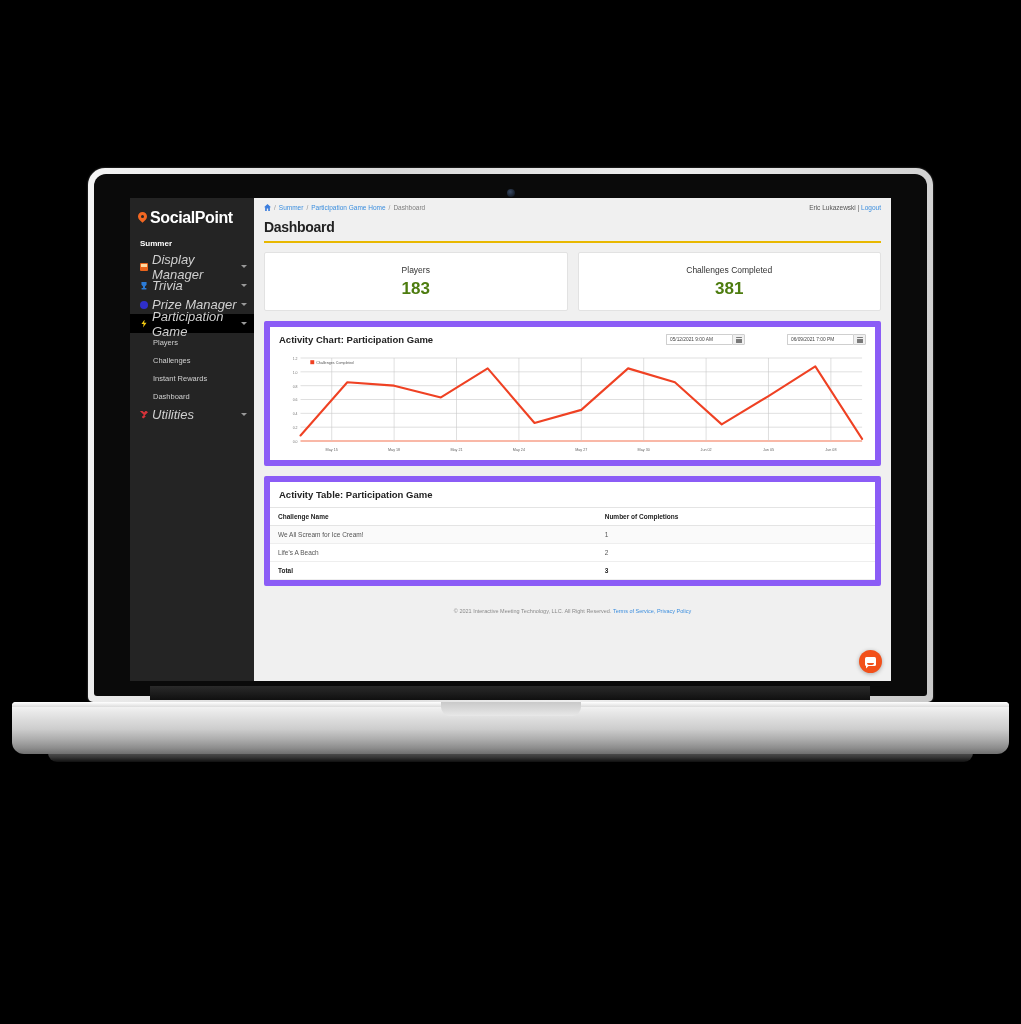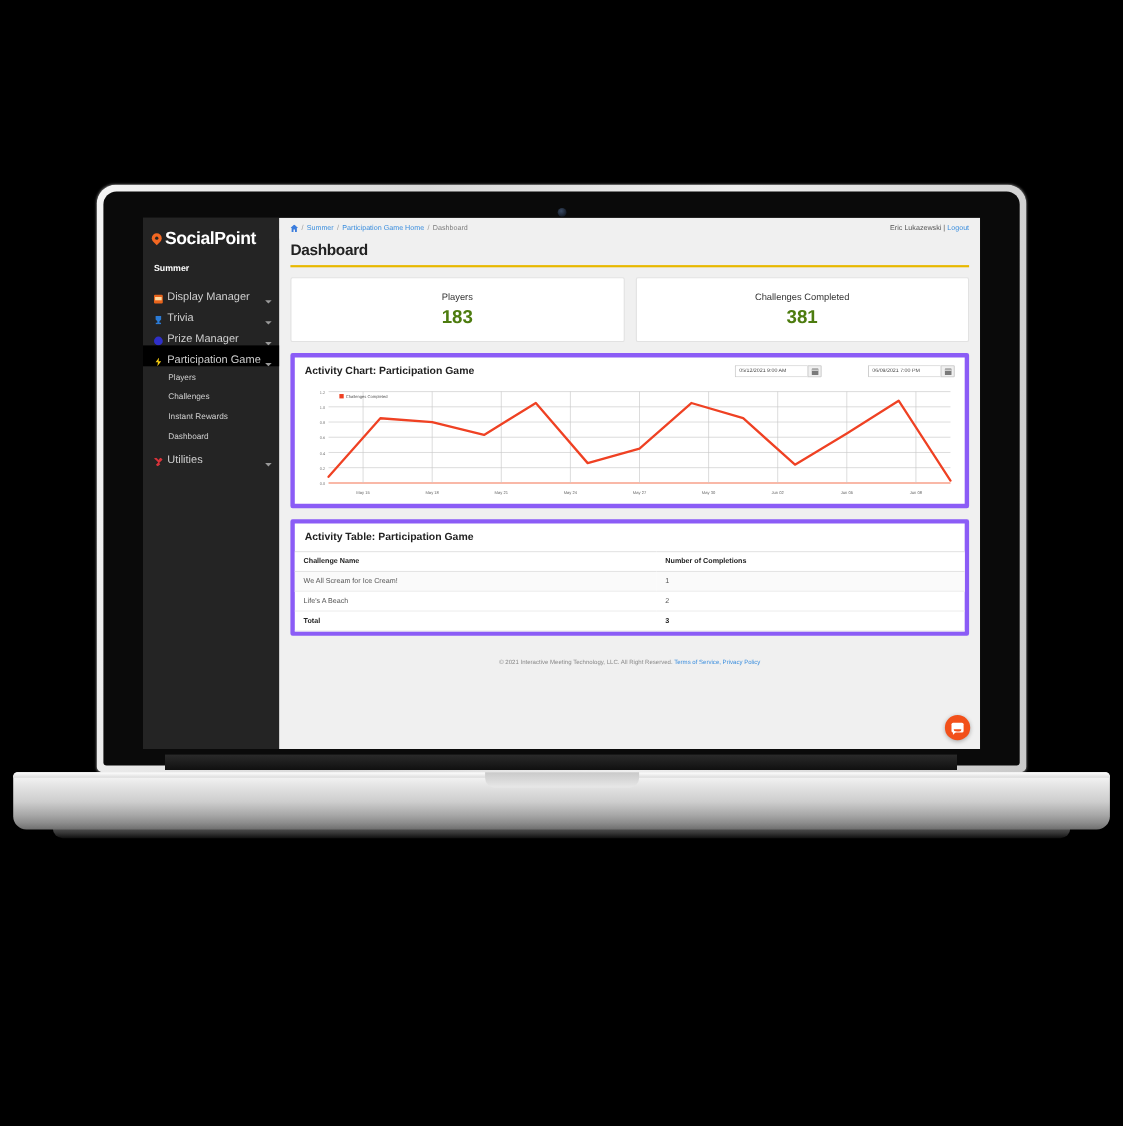--- a/index.html
+++ b/index.html
@@ -72,22 +72,22 @@
     background:#f26722; border-radius:50% 50% 50% 0; transform: rotate(-45deg);
   }
   .pin::after{
     content:""; position:absolute; left:3px; top:3px; width:3px; height:3px;
     background:#242424; border-radius:50%;
   }
   .brand-name { color:#fff; font-size:16px; font-weight:bold; letter-spacing:-.4px; }
   .event-name { color:#fff; font-size:8px; font-weight:bold; padding:12px 0 9px 10px; }
 
   .nav-item {
-    display:flex; align-items:flex-end; height:19px; padding:0 7px 0 10px;
-    color:#cfcfcf; font-size:10px; position:relative; cursor:pointer;
+    display:flex; align-items:center; height:19px; padding:0 7px 0 10px;
+    color:#cfcfcf; font-size:13px; position:relative; cursor:pointer;font-style:italic;
   }
   .nav-item.active { background:#000000; }
   .nav-ico { width:8px; height:8px; margin-right:4px; flex:0 0 8px; position:relative; }
   .ico-display { background:#e8641c; border-radius:1px; }
   .ico-display::after{content:"";position:absolute;left:1px;top:1.5px;width:6px;height:3px;background:#ffd9a0;}
   .ico-trophy { background:#2b7bd6; clip-path: polygon(18% 0,82% 0,82% 42%,62% 62%,62% 80%,80% 80%,80% 100%,20% 100%,20% 80%,38% 80%,38% 62%,18% 42%); }
   .ico-prize { background:#2f2fc9; border-radius:50%; }
   .ico-bolt { background:#f5cc12; clip-path: polygon(58% 0,18% 55%,45% 55%,38% 100%,82% 42%,52% 42%); }
   .ico-wrench { background:#d8333a; clip-path: polygon(72% 0,100% 22%,58% 62%,72% 76%,40% 100%,22% 82%,48% 56%,34% 40%,0 10%,24% 0,52% 26%); }
   .caret { margin-left:auto; width:0;height:0;border-left:3px solid transparent;border-right:3px solid transparent;border-top:3px solid #9a9a9a; }
@@ -114,21 +114,21 @@
   .content { padding:9px 10px 0 10px; }
 
   .cards { display:flex; gap:10px; }
   .card {
     flex:1; background:#fff; border:1px solid #e2e2e2; border-radius:2px;
     height:59px; display:flex; flex-direction:column; align-items:center; justify-content:center;
   }
   .card-label { font-size:8.5px; color:#333; margin-bottom:4px; }
   .card-value { font-size:17px; font-weight:bold; color:#4d7c0f; }
 
-  .panel { background:#fff; border:4px solid #8b5cf6; border-radius:2px; margin-top:10px; }
+  .panel { background:#fff; border:6px solid #8b5cf6; border-radius:2px; margin-top:10px; }
   .panel-head { display:flex; align-items:center; padding:7px 9px; }
   .panel-title { font-size:9.5px; font-weight:bold; color:#222; }
   .pickers { margin-left:auto; display:flex; gap:42px; }
   .picker { display:flex; height:11px; }
   .picker input {
     width:66px; height:11px; border:1px solid #cfcfcf; border-right:none;
     font-size:4.8px; padding:0 3px; color:#444; background:#fff; outline:none;
     font-family:"Liberation Sans",sans-serif; border-radius:1px 0 0 1px;
   }
   .picker .cal {

